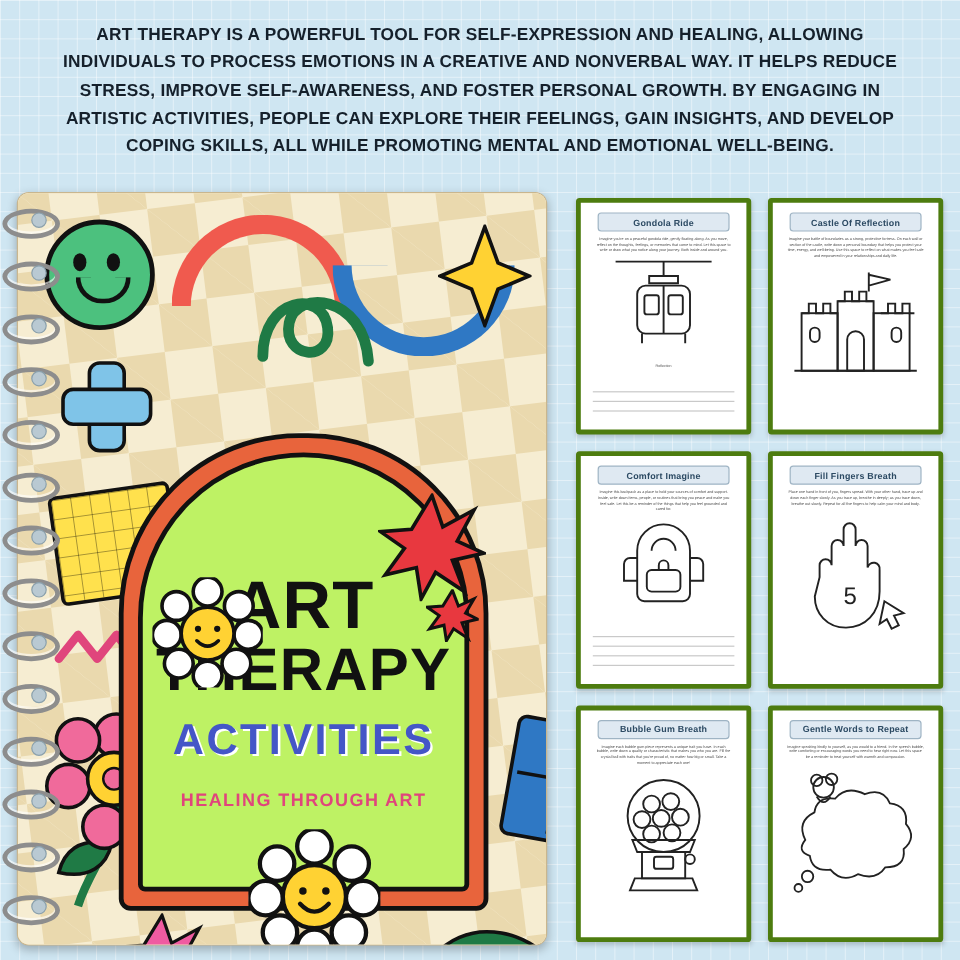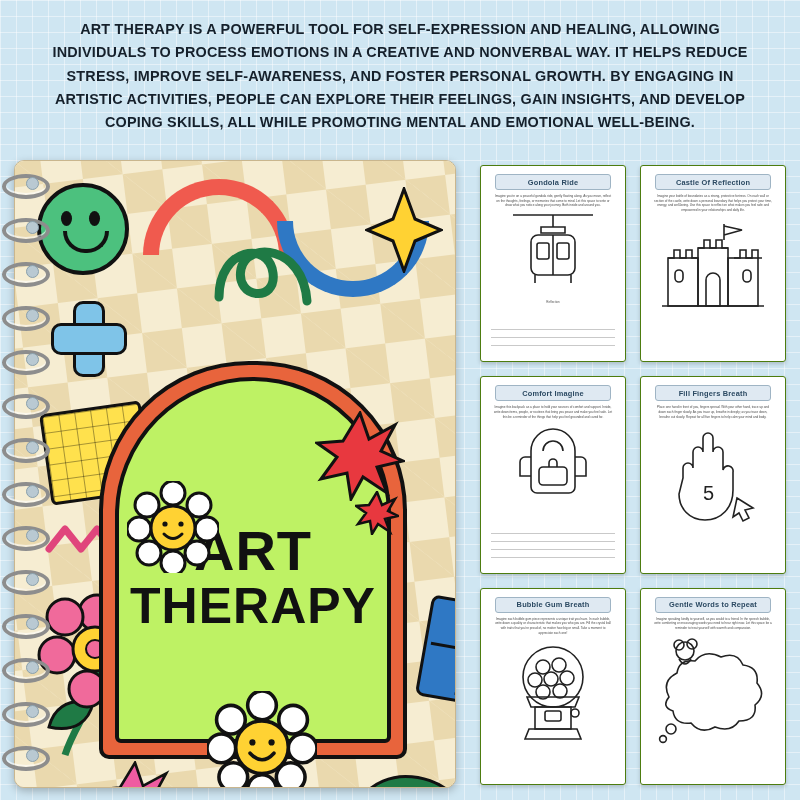--- a/index.html
+++ b/index.html
@@ -141,21 +141,21 @@
     position:absolute;z-index:5;
   }
 
   
   .sheets{
     position:absolute;left:480px;top:165px;width:306px;height:620px;
     display:grid;grid-template-columns:1fr 1fr;grid-template-rows:repeat(3,1fr);
     gap:14px 14px;
   }
   .sheet{
-    background:#fff;border:1px solid #4d7c0f;border-radius:3px;
+    background:#fff;border:4px solid #4d7c0f;border-radius:3px;
     box-shadow:0 2px 4px rgba(0,0,0,.18);
     padding:7px 8px;position:relative;overflow:hidden;
   }
   .sheet-title{
     background:#dfe9f2;border:1px solid #9fb4c4;border-radius:3px;
     text-align:center;font-size:7.4px;font-weight:bold;color:#2c4a63;
     padding:2.5px 2px;margin:1px 6px 4px 6px;letter-spacing:.2px;
   }
   .sheet-body{
     font-size:3.1px;line-height:1.5;color:#4a4a4a;text-align:center;
@@ -260,20 +260,22 @@
 
   <div class="shape dot-blob" style="left:330px;top:614px;">
     
     
   </div>
 
   <div class="arch-outer">
     <div class="arch-inner">
       <div class="t-art">ART</div>
       <div class="t-therapy">THERAPY</div>
+      <div class="t-activities">ACTIVITIES</div>
+      <div class="t-sub">HEALING THROUGH ART</div>
     </div>
   </div>
 
   <svg class="burst" style="left:300px;top:250px;" width="90" height="90" viewBox="0 0 90 90">
     <path d="M45 2 L54 28 L80 14 L66 40 L88 50 L62 56 L72 82 L48 66 L36 88 L32 62 L6 68 L22 46 L2 32 L28 30 Z" fill="#e8383f" stroke="#111" stroke-width="3"></path>
   </svg>
   <svg class="burst" style="left:340px;top:330px;" width="44" height="44" viewBox="0 0 44 44">
     <path d="M22 1 L27 14 L40 8 L33 20 L43 25 L30 28 L35 41 L23 33 L17 43 L15 30 L3 33 L11 22 L1 15 L14 14 Z" fill="#e8383f" stroke="#111" stroke-width="2.5"></path>
   </svg>
   <svg class="burst" style="left:80px;top:600px;" width="80" height="80" viewBox="0 0 90 90">

